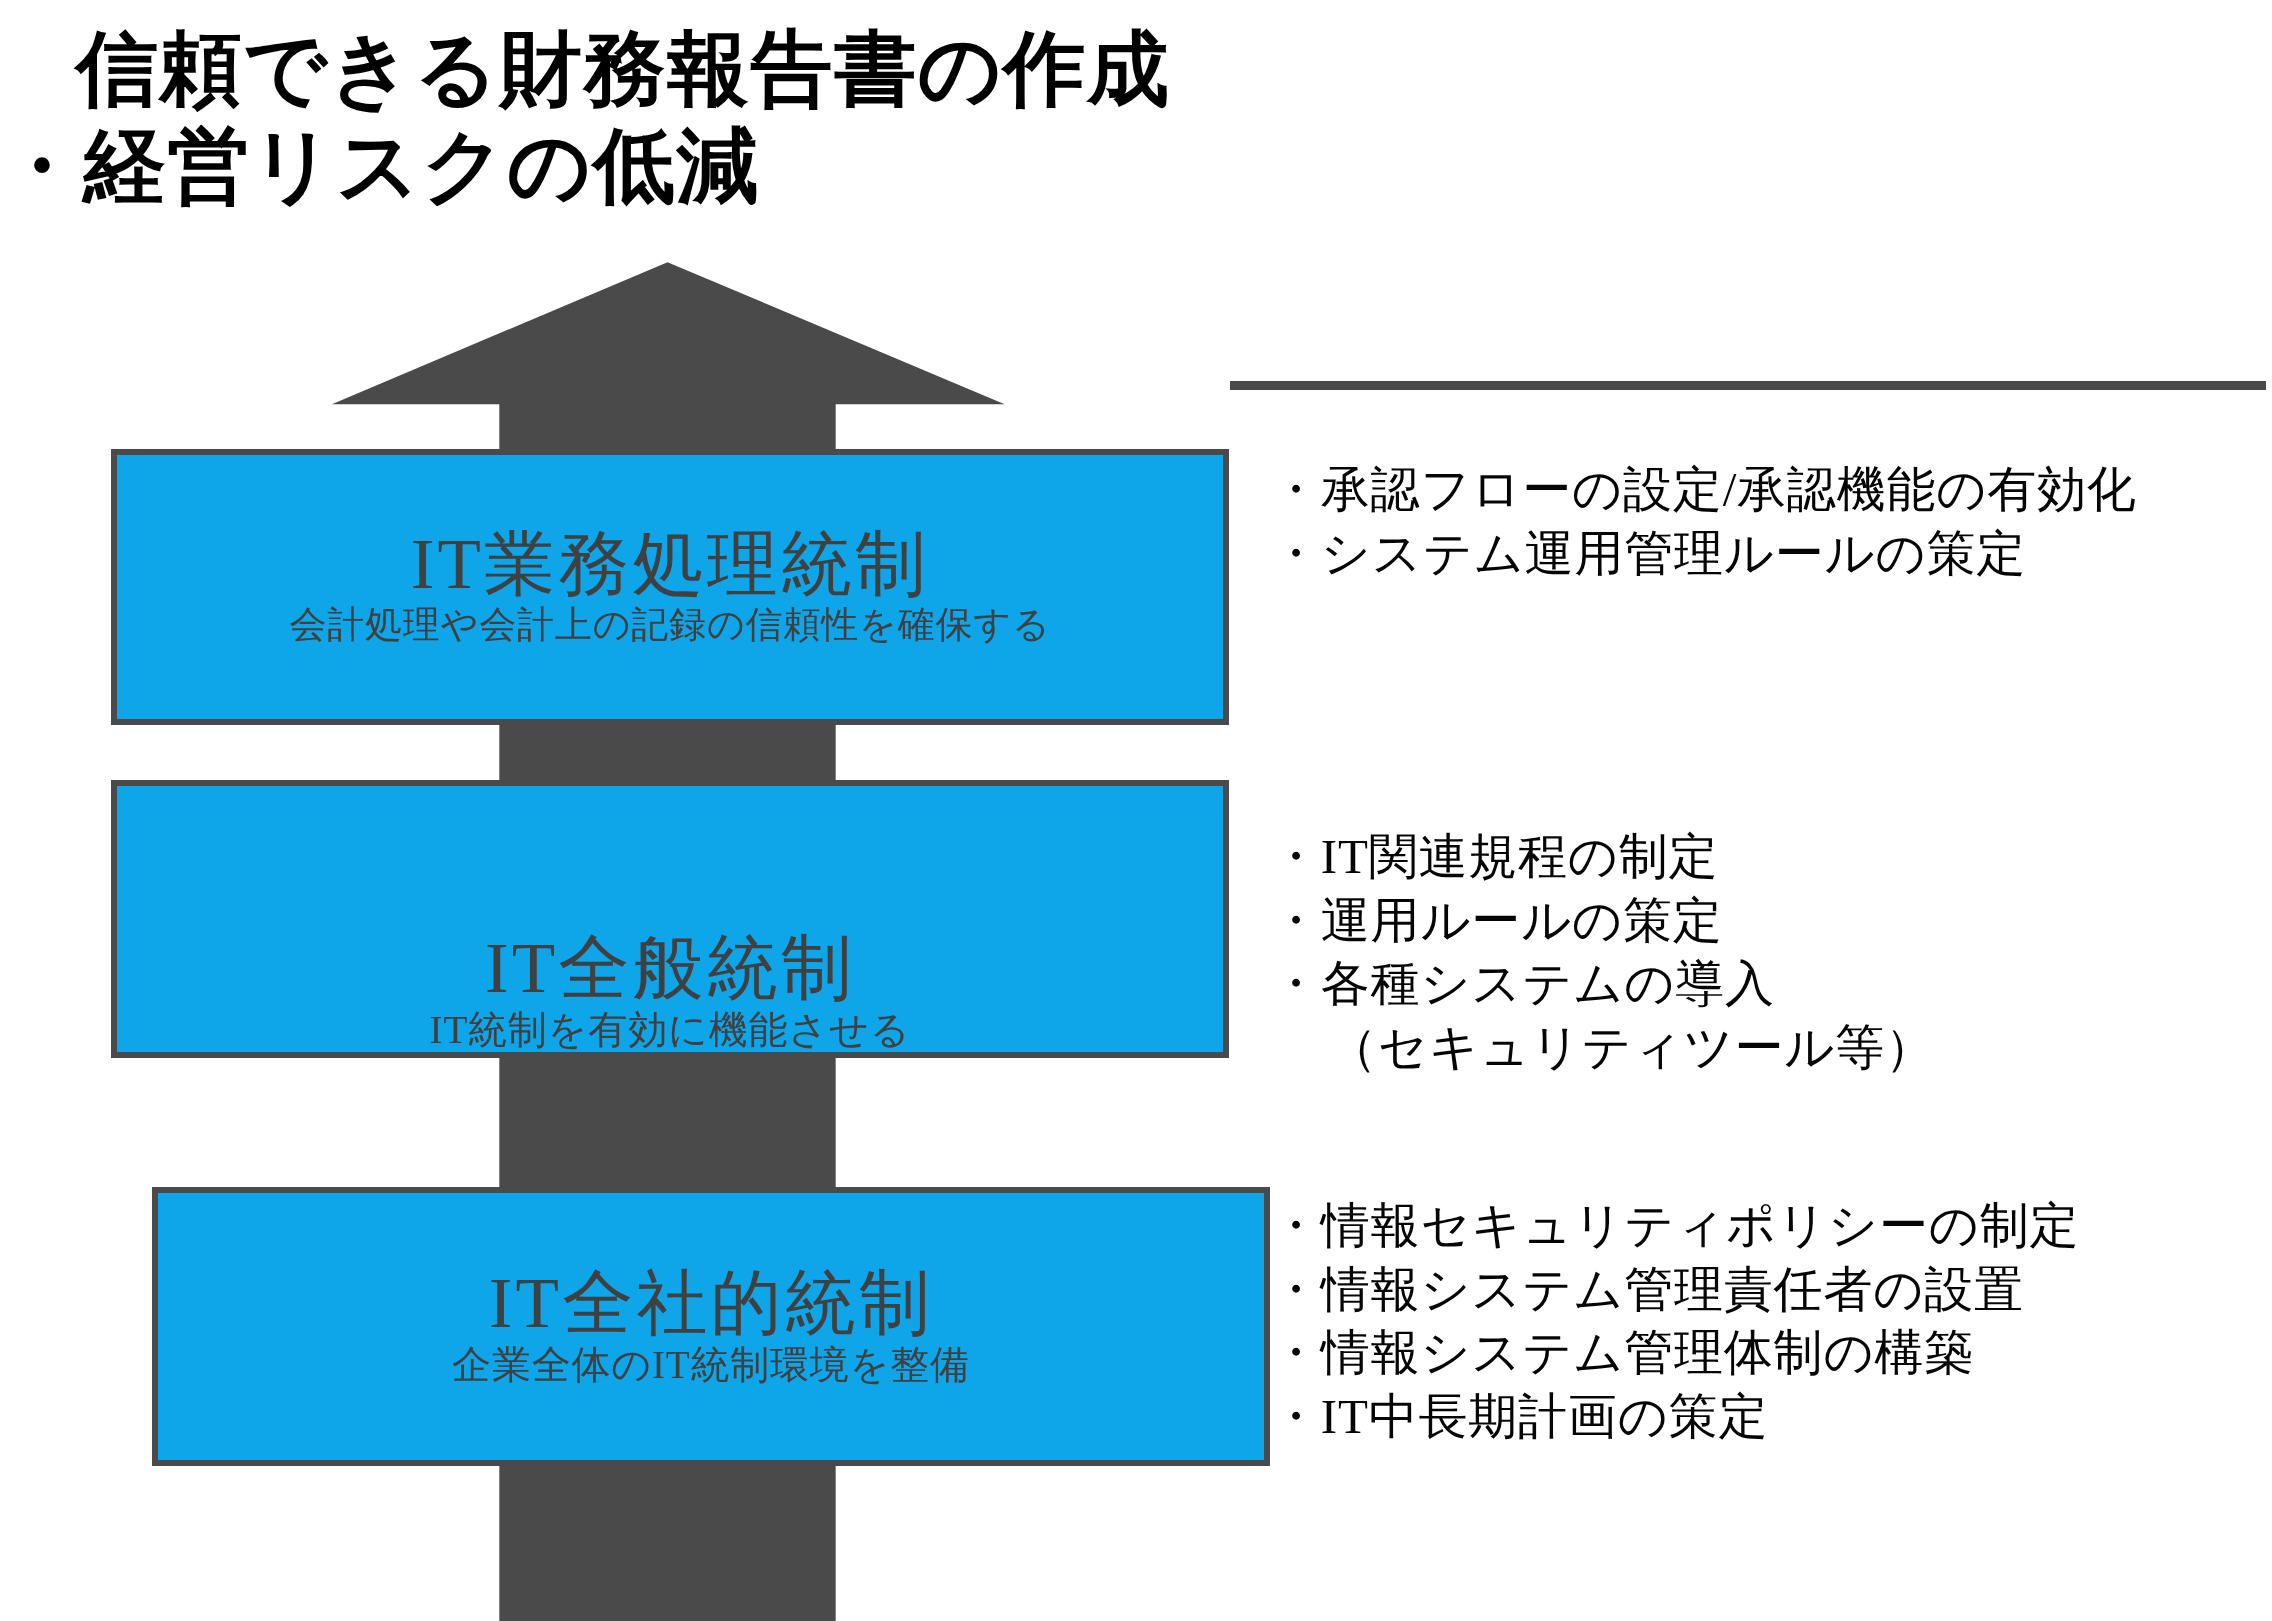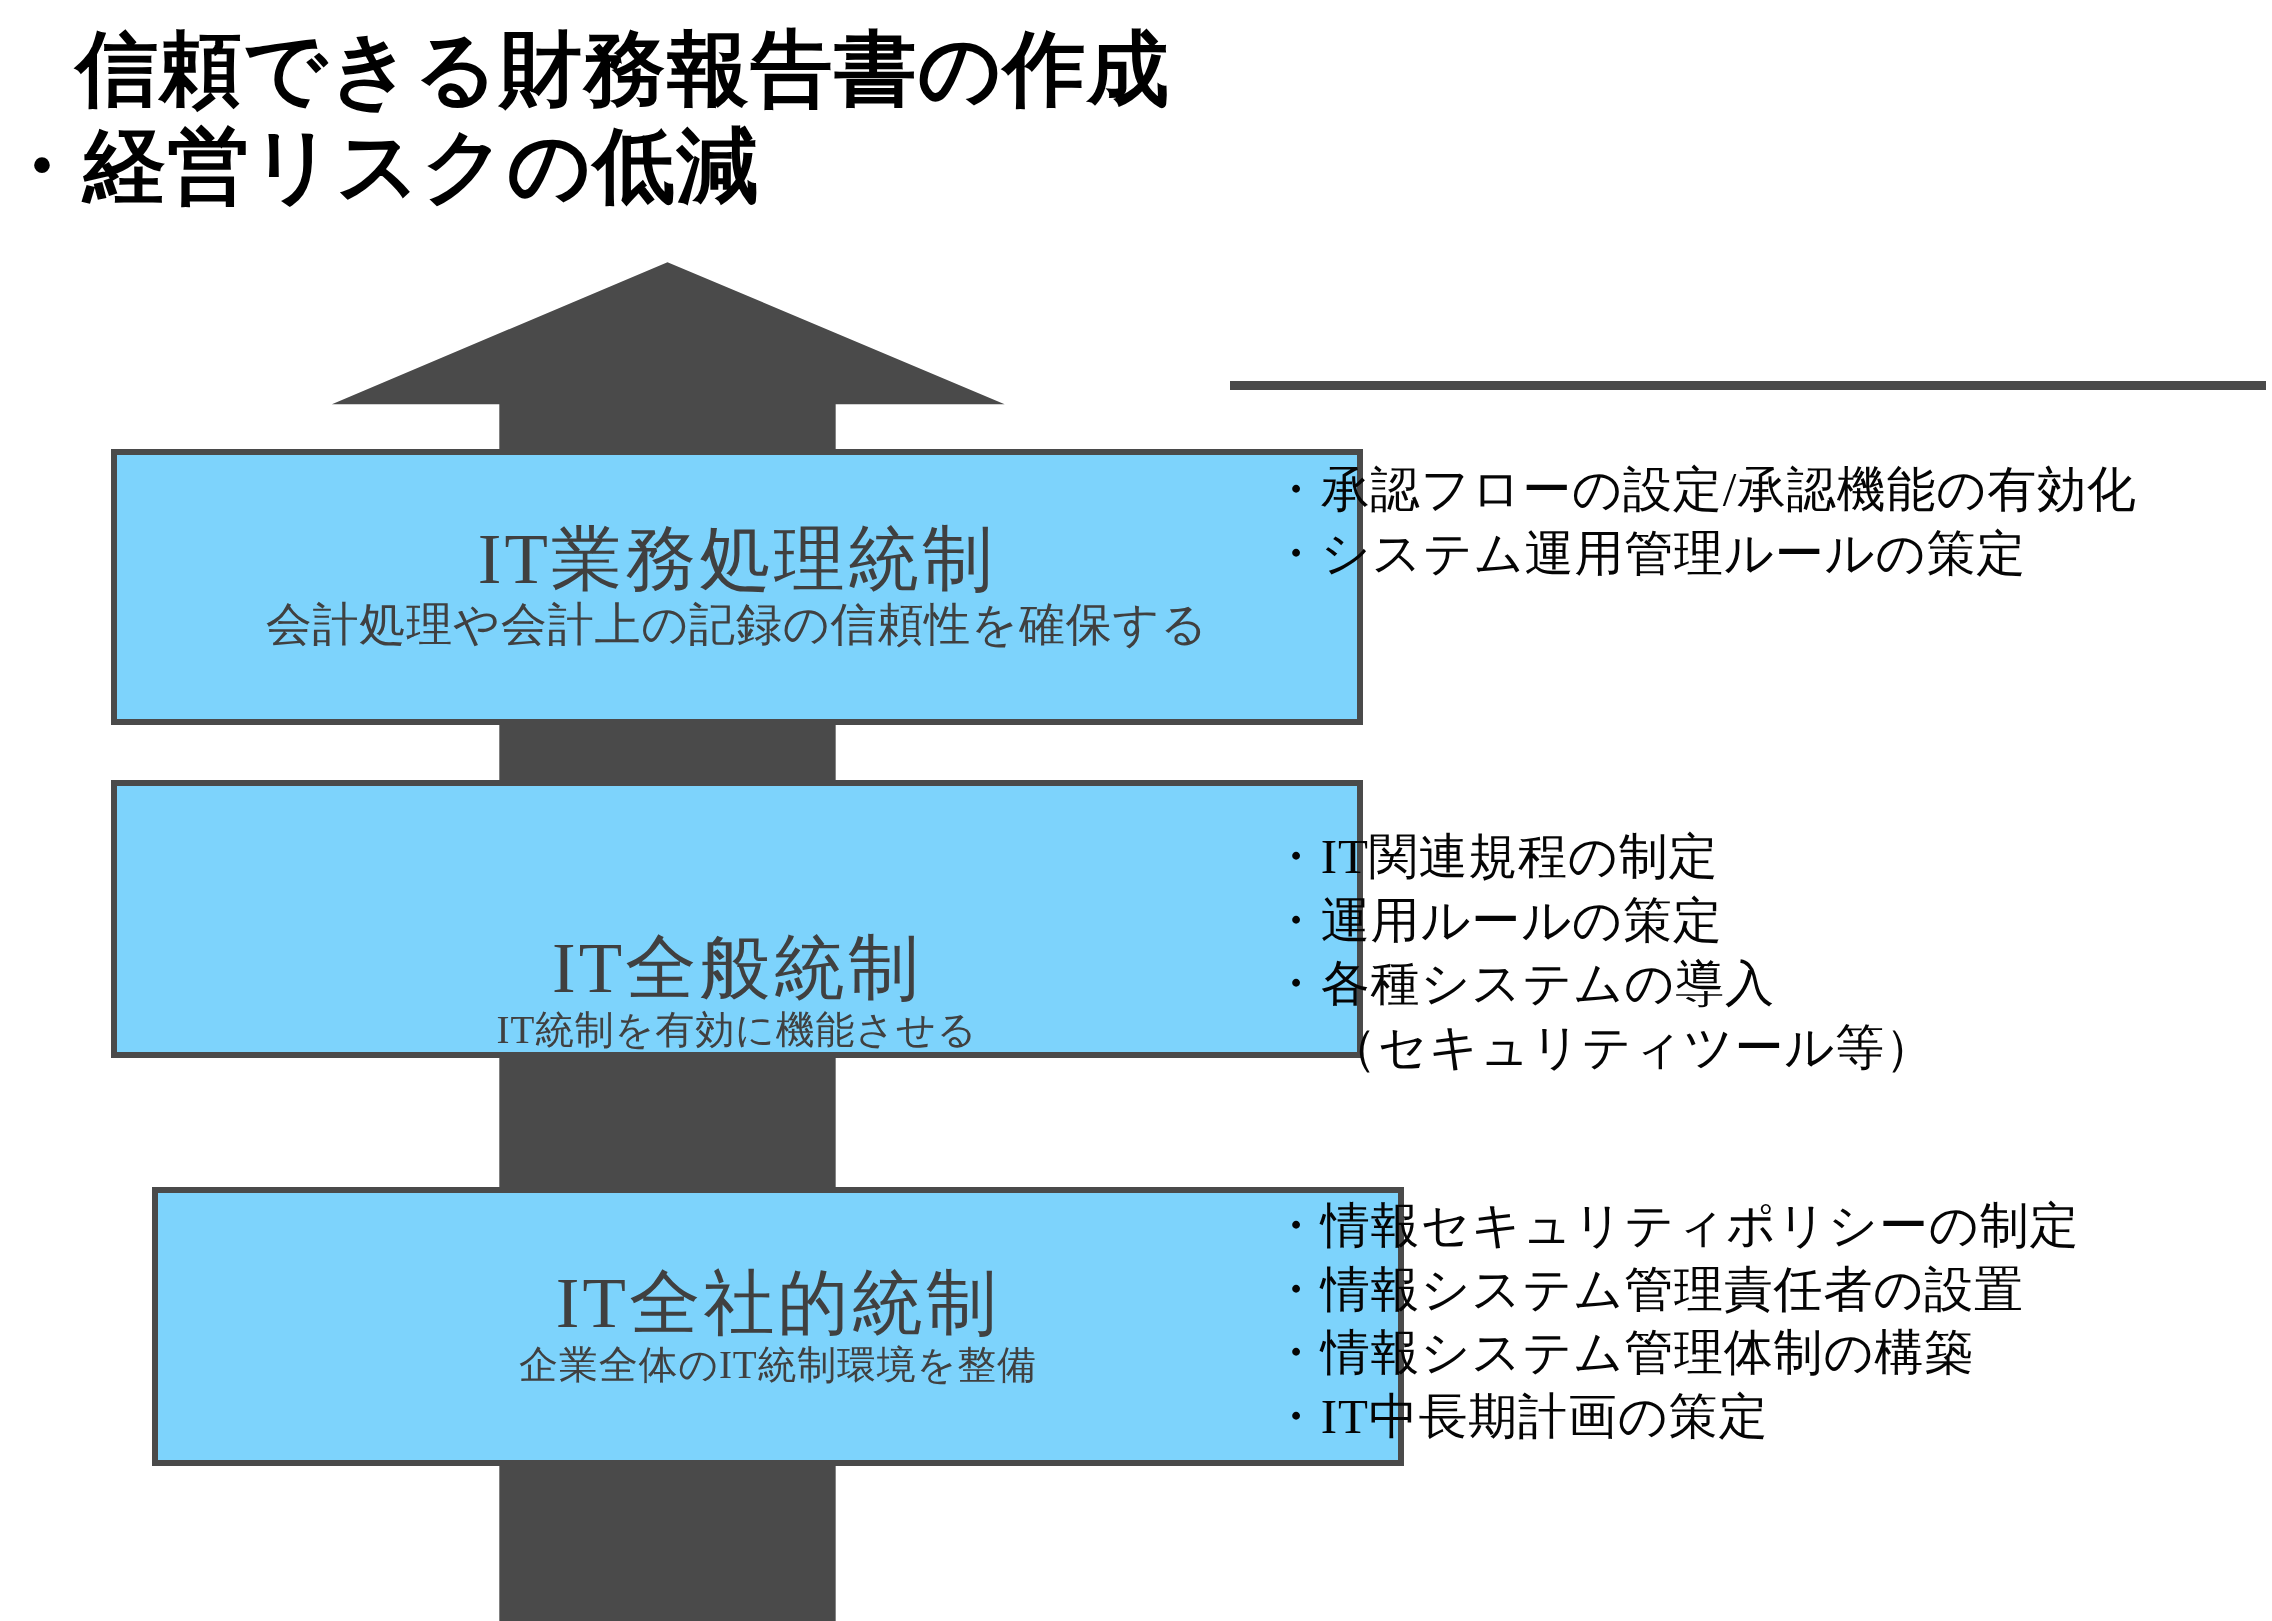--- a/index.html
+++ b/index.html
@@ -26,43 +26,43 @@
 
   
   .arrow-svg{
     position:absolute;left:0;top:0;width:2273px;height:1621px;
     pointer-events:none;
   }
 
   
   .layer-box{
     position:absolute;
-    left:111px;width:1252px;
-    background:#7dd3fc;
+    left:111px;width:1118px;
+    background:#0ea5e9;
     border:6.3px solid #4A4A4A;
     box-sizing:border-box;
     display:flex;flex-direction:column;
     align-items:center;justify-content:center;
   }
   #layer-1{top:449px;height:276px;}
   #layer-2{top:780px;height:278px;justify-content:flex-end;}
   #layer-3{top:1187px;height:279px;margin-left:41px;}
 
   .layer-title{
     color:#404040;
     font-size:71px;
     font-weight:400;
     line-height:1.02;
     letter-spacing:3.2px;
     white-space:nowrap;
     margin-bottom:4.7px;
   }
   .layer-sub{
     color:#404040;
-    font-size:46px;
+    font-size:37px;
     font-weight:400;
     line-height:1.1;
     letter-spacing:0.8px;
     white-space:nowrap;
   }
   #layer-2 .layer-sub{font-size:39px;}
   #layer-3 .layer-sub{font-size:39px;}
 
   
   .right-col{

